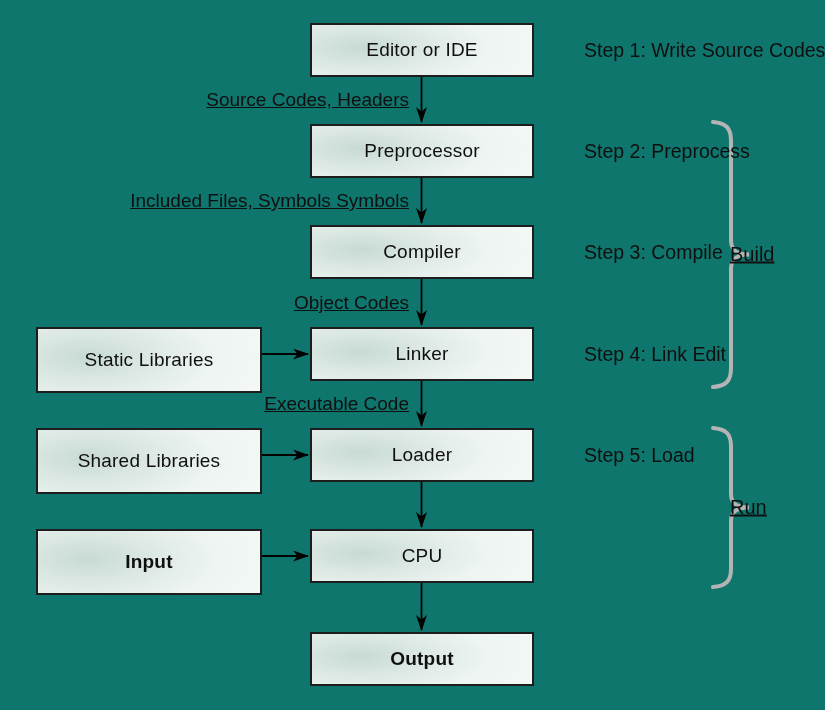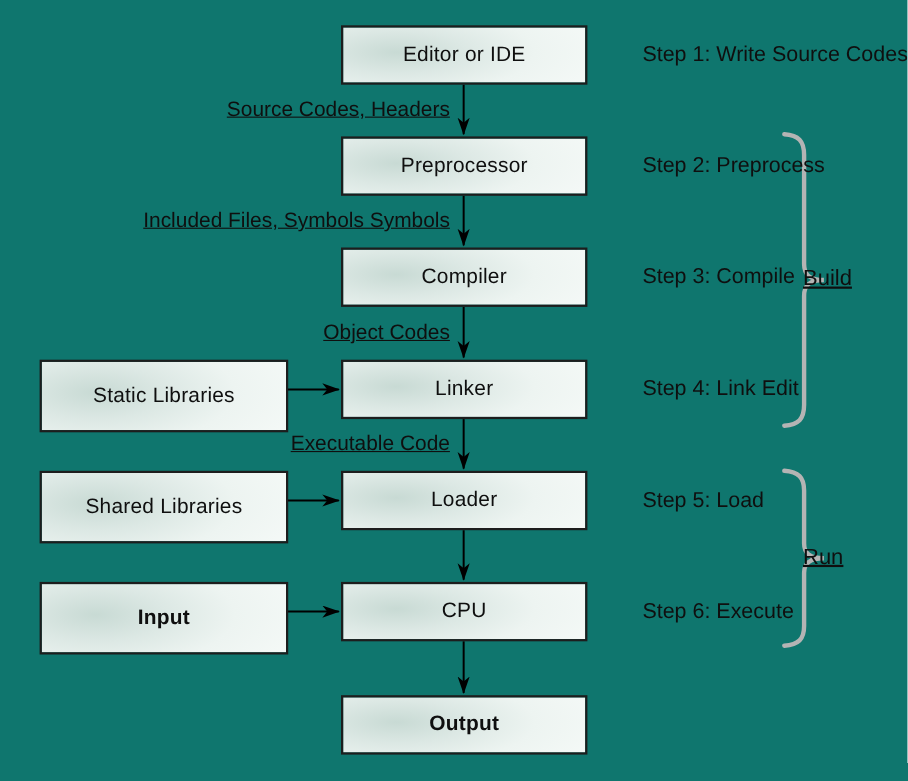--- a/index.html
+++ b/index.html
@@ -108,18 +108,17 @@
   <div class="edge-label" style="top:100px">Source Codes, Headers</div>
   <div class="edge-label" style="top:201px">Included Files, Symbols Symbols</div>
   <div class="edge-label" style="top:303px">Object Codes</div>
   <div class="edge-label" style="top:404px">Executable Code</div>
 
   <div class="step-label" style="top:50px">Step 1: Write Source Codes</div>
   <div class="step-label" style="top:151px">Step 2: Preprocess</div>
   <div class="step-label" style="top:252px">Step 3: Compile</div>
   <div class="step-label" style="top:354px">Step 4: Link Edit</div>
   <div class="step-label" style="top:455px">Step 5: Load</div>
-  <div class="step-label" style="top:556px">Step 6: Execute</div>
 
   <div class="group-label" style="top:254px">Build</div>
   <div class="group-label" style="top:507px">Run</div>
 
 </div>
 
 </body></html>

